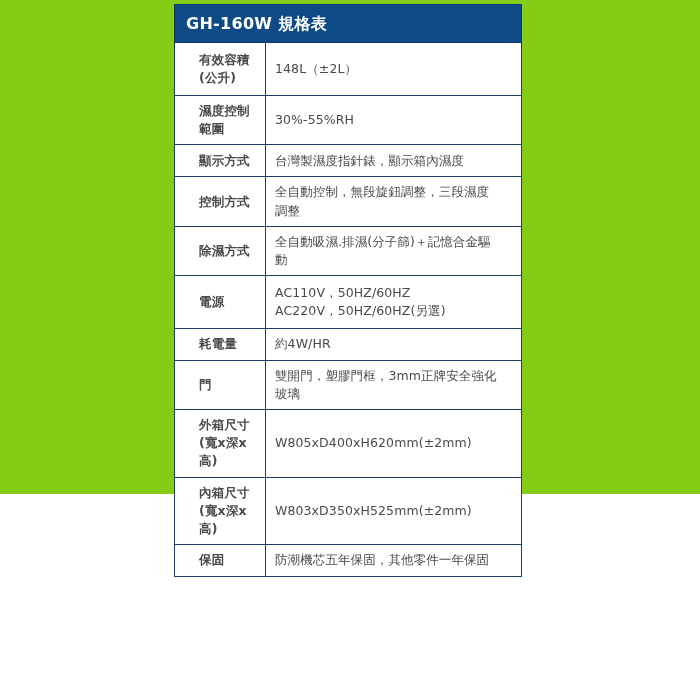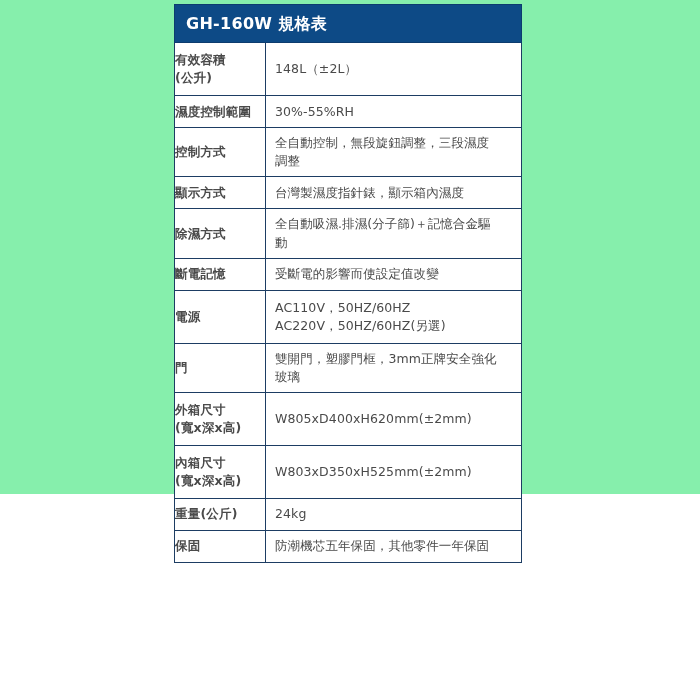--- a/index.html
+++ b/index.html
@@ -10,21 +10,21 @@
     height: 700px;
     background: #ffffff;
     font-family: "DejaVu Sans", "Liberation Sans", sans-serif;
     overflow: hidden;
   }
 
   #page {
     position: relative;
     width: 700px;
     height: 494px;
-    background: #86efac;
+    background: #84cc16;
   }
 
   
   #spec-wrap {
     position: absolute;
     left: 174px;
     top: 4px;
     width: 347px;
   }
 
@@ -56,21 +56,21 @@
   table.spec td {
     border: 1px solid #1d3d63;
     font-size: 12.5px;
     color: #4a4a4a;
     line-height: 1.45;
     vertical-align: middle;
     background: #ffffff;
   }
 
   td.label {
-    padding: 6px 4px 6px 0;
+    padding: 6px 4px 6px 24px;
     color: #3d3d3d;
     font-weight: bold;
     white-space: pre-line;
     letter-spacing: 0.2px;
   }
 
   td.value {
     padding: 6px 20px 6px 9px;
     color: #565656;
     white-space: pre-line;
@@ -101,58 +101,54 @@
           <tr class="r-2">
             <td class="label">有效容積
 (公升)</td>
             <td class="value">148L（±2L）</td>
           </tr>
           <tr class="r-1">
             <td class="label">濕度控制範圍</td>
             <td class="value">30%-55%RH</td>
           </tr>
           <tr class="r-1">
+            <td class="label">顯示方式</td>
+            <td class="value">台灣製濕度指針錶，顯示箱內濕度</td>
+          </tr>
+          <tr class="r-1">
             <td class="label">控制方式</td>
             <td class="value">全自動控制，無段旋鈕調整，三段濕度調整</td>
-          </tr>
-          <tr class="r-1">
-            <td class="label">顯示方式</td>
-            <td class="value">台灣製濕度指針錶，顯示箱內濕度</td>
           </tr>
           <tr class="r-1">
             <td class="label">除濕方式</td>
             <td class="value">全自動吸濕.排濕(分子篩)＋記憶合金驅動</td>
           </tr>
-          <tr class="r-1">
-            <td class="label">斷電記憶</td>
-            <td class="value">受斷電的影響而使設定值改變</td>
-          </tr>
           <tr class="r-2">
             <td class="label">電源</td>
             <td class="value">AC110V，50HZ/60HZ
 AC220V，50HZ/60HZ(另選)</td>
+          </tr>
+          <tr class="r-1">
+            <td class="label">耗電量</td>
+            <td class="value">約4W/HR</td>
           </tr>
           <tr class="r-1">
             <td class="label">門</td>
             <td class="value">雙開門，塑膠門框，3mm正牌安全強化玻璃</td>
           </tr>
           <tr class="r-2">
             <td class="label">外箱尺寸
 (寬x深x高)</td>
             <td class="value">W805xD400xH620mm(±2mm)</td>
           </tr>
           <tr class="r-2">
             <td class="label">內箱尺寸
 (寬x深x高)</td>
             <td class="value">W803xD350xH525mm(±2mm)</td>
           </tr>
           <tr class="r-1">
-            <td class="label">重量(公斤)</td>
-            <td class="value">24kg</td>
-          </tr>
-          <tr class="r-1">
             <td class="label">保固</td>
             <td class="value">防潮機芯五年保固，其他零件一年保固</td>
           </tr>
         </tbody>
     </table>
   </div>
 </div>
 
 </body></html>

